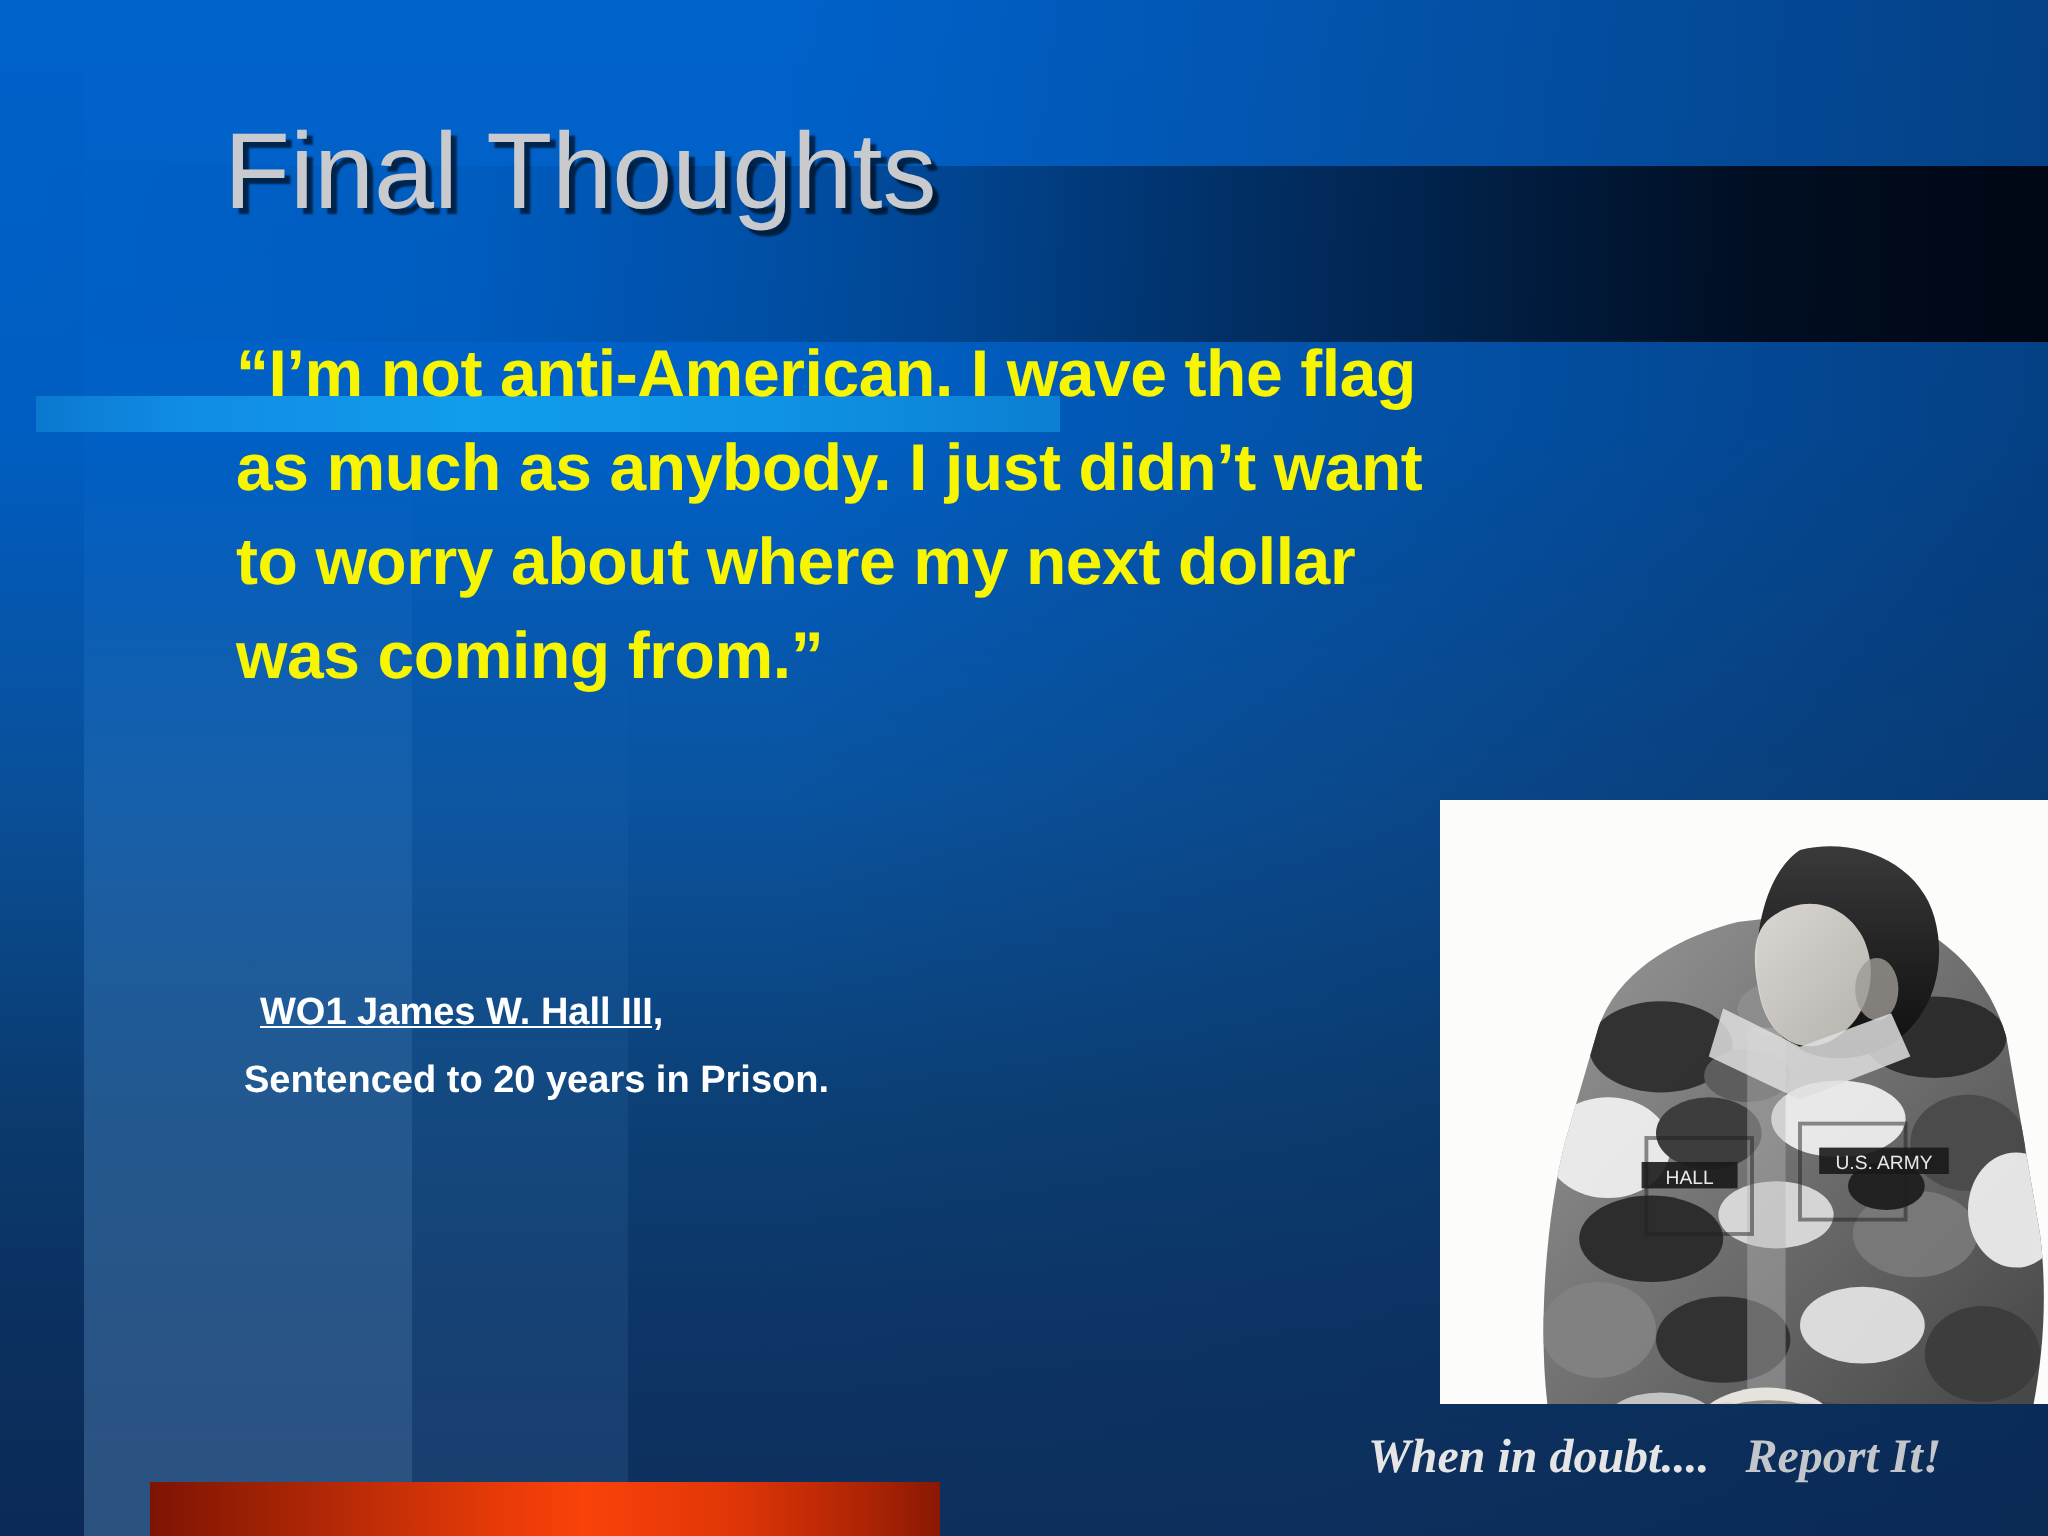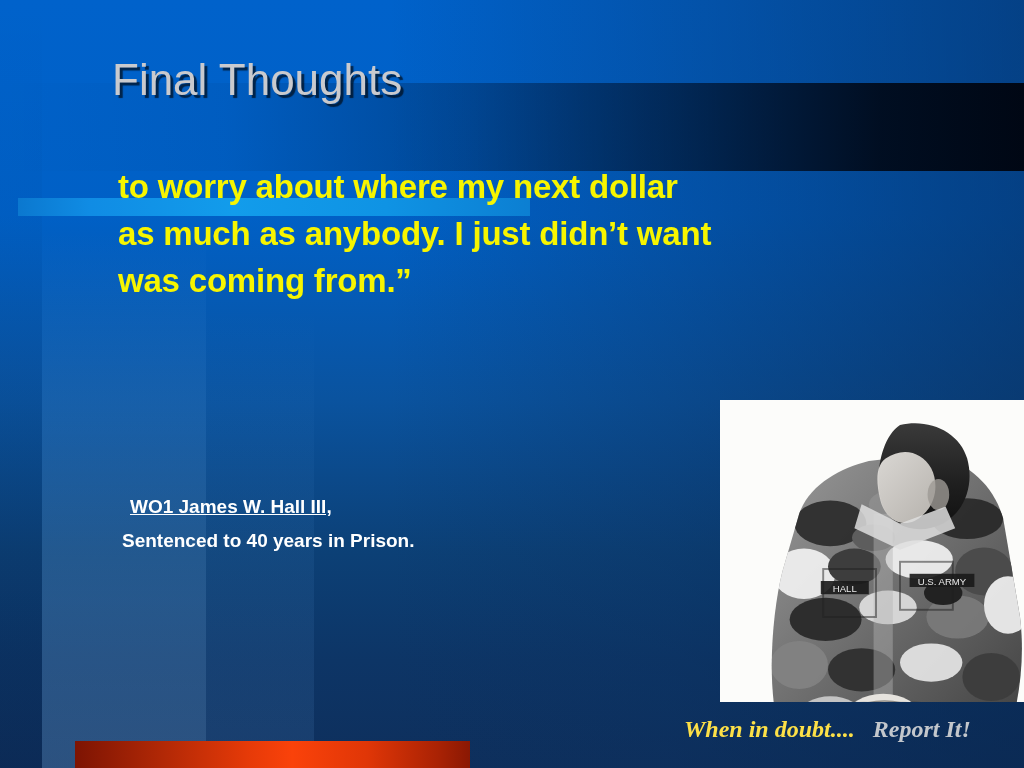--- a/index.html
+++ b/index.html
@@ -118,21 +118,21 @@
                 #e03607 74%,
                 #a92204 92%,
                 #8a1803 100%);
   }
 
   
   .title {
     position: absolute;
     left: 112px;
     top: 55px;
-    font-size: 44px;
+    font-size: 54px;
     font-weight: 400;
     letter-spacing: 0px;
     color: #c9cace;
     text-shadow: 3px 3px 1px rgba(0,0,0,0.62);
     white-space: nowrap;
   }
 
   
   .quote {
     position: absolute;
@@ -176,48 +176,49 @@
   .footer {
     position: absolute;
     left: 684px;
     top: 716px;
     font-family: "Liberation Serif", serif;
     font-size: 24px;
     font-weight: bold;
     font-style: italic;
     white-space: nowrap;
   }
-  .footer .part-a { color: #fde047; }
+  .footer .part-a { color: #e5e5e5; }
   .footer .part-b { color: #c3c7cc; margin-left: 18px; }
 </style>
 </head>
 <body>
 
 <div id="slide">
 
   <div class="bg-base"></div>
   <div class="bg-rightdark"></div>
   <div class="bg-col-light"></div>
   <div class="bg-col-light2"></div>
   <div class="bg-left-edge"></div>
   <div class="band-dark"></div>
 
   <div class="title">Final Thoughts</div>
 
   <div class="bar-cyan"></div>
 
   <div class="quote">
+    <div class="line">“I’m not anti-American.  I wave the flag</div>
+    <div class="line">as much as anybody.  I just didn’t want</div>
     <div class="line">to worry about where my next dollar</div>
-    <div class="line">as much as anybody.  I just didn’t want</div>
     <div class="line">was coming from.”</div>
   </div>
 
   <div class="attribution">
     <div class="line first">WO1 James W. Hall III,</div>
-    <div class="line">Sentenced to 40 years in Prison.</div>
+    <div class="line">Sentenced to 20 years in Prison.</div>
   </div>
 
   <div class="photo-frame">
     <svg class="photo-svg" viewBox="0 0 280 302" preserveAspectRatio="xMidYMid slice">
       <defs>
         <linearGradient id="camoA" x1="0" y1="0" x2="1" y2="1">
           <stop offset="0%" stop-color="#9a9a9a"></stop>
           <stop offset="50%" stop-color="#6d6d6d"></stop>
           <stop offset="100%" stop-color="#414141"></stop>
         </linearGradient>

